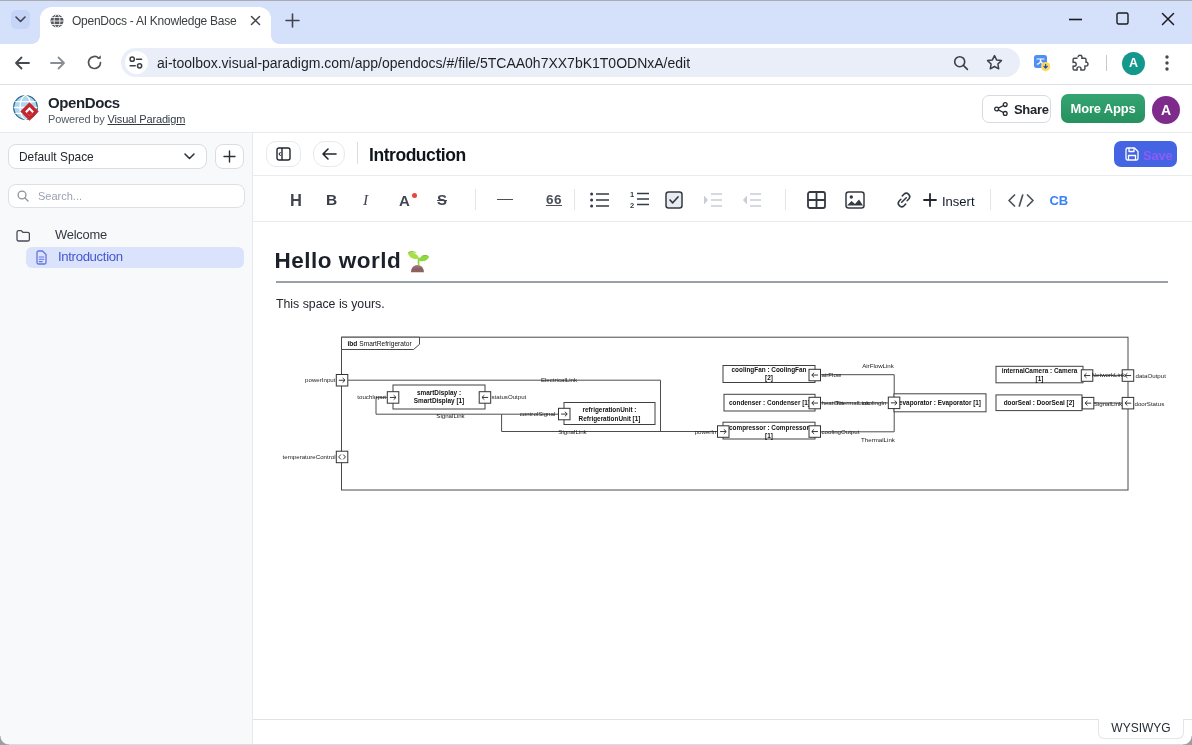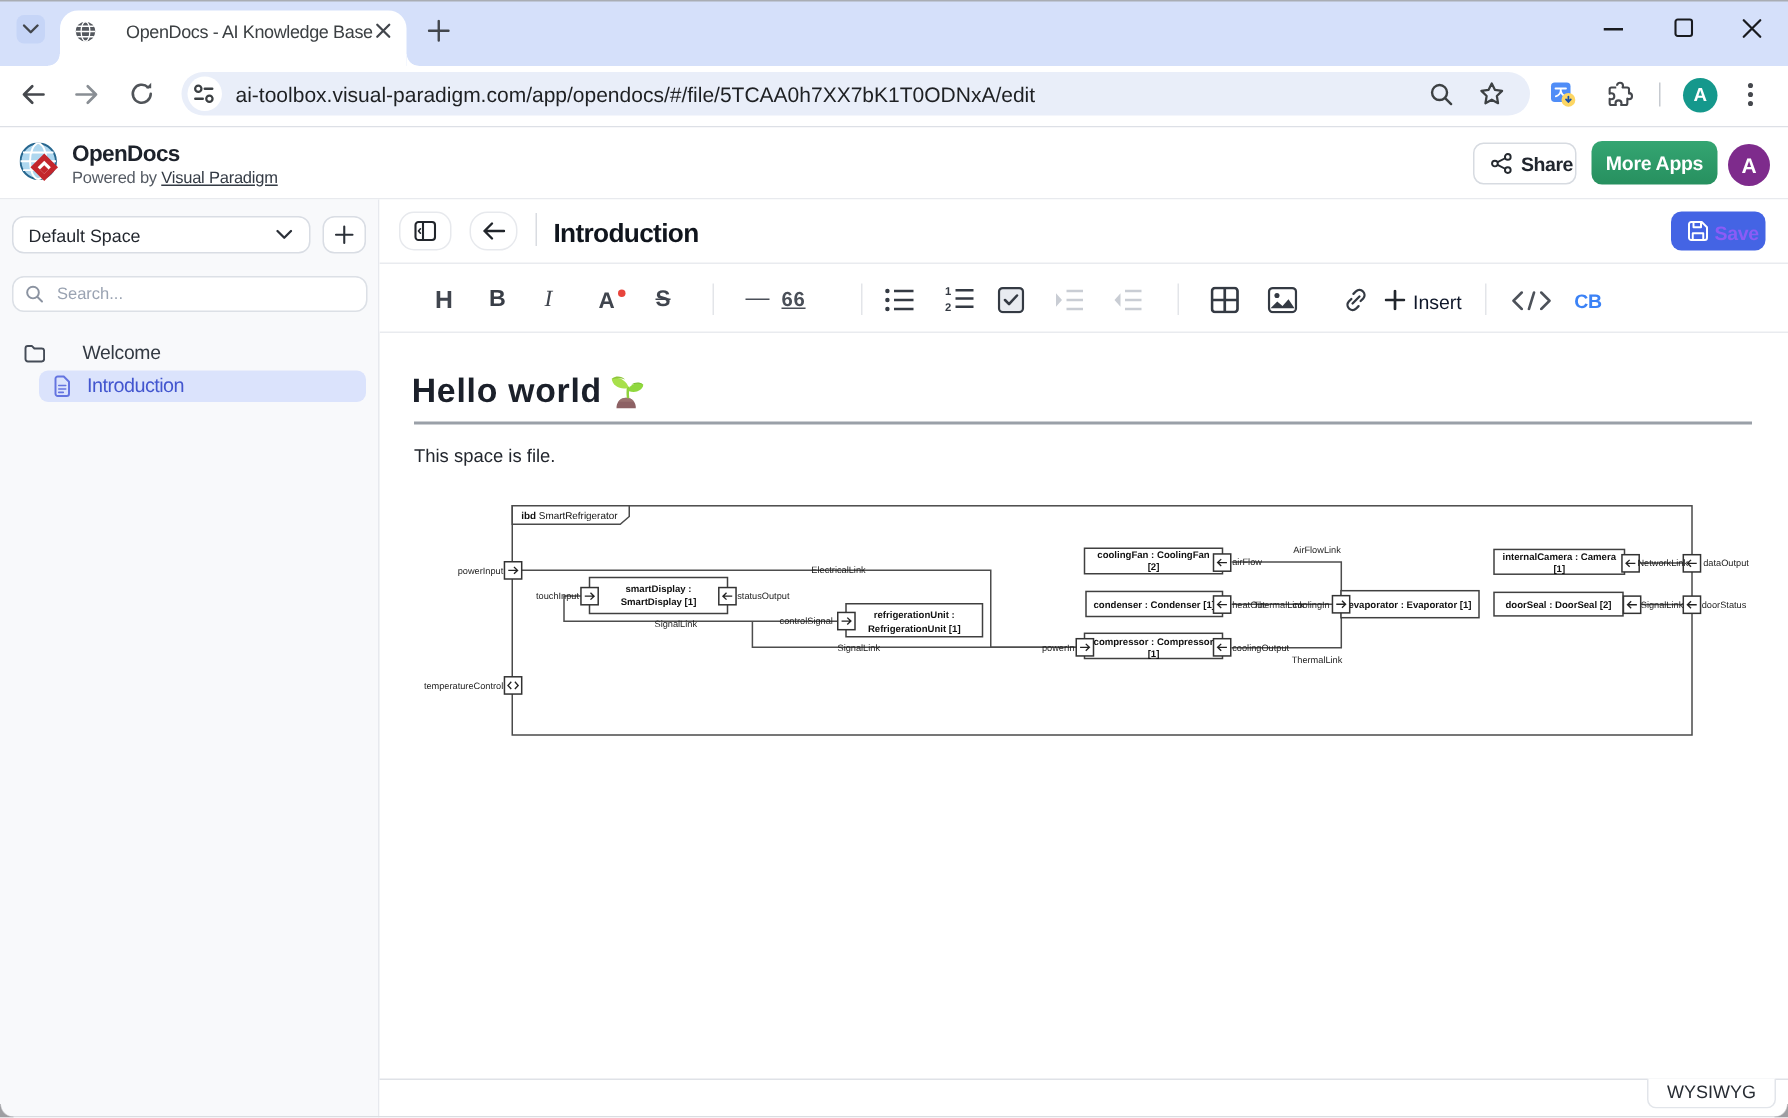--- a/index.html
+++ b/index.html
@@ -18,21 +18,21 @@
     <path d="M1 1l4.5 4.5L10 1" fill="none" stroke="#42464c" stroke-width="1.6" stroke-linecap="round" stroke-linejoin="round"></path>
   </svg>
 <div class="abs" style="left:40px;top:7px;width:231px;height:37px;background:#fff;border-radius:12px 12px 0 0;"></div>
 <div class="abs" style="left:32px;top:36px;width:8px;height:8px;background:radial-gradient(circle 8px at 0 0, #d5e0fa 7.5px, #fff 8px);"></div>
 <div class="abs" style="left:271px;top:36px;width:8px;height:8px;background:radial-gradient(circle 8px at 8px 0, #d5e0fa 7.5px, #fff 8px);"></div>
 <svg class="abs" style="left:50px;top:14px" width="14" height="14" viewBox="0 0 14 14">
     <circle cx="7" cy="7" r="6.5" fill="#54585e"></circle>
     <ellipse cx="7" cy="7" rx="2.9" ry="6.5" fill="none" stroke="#fff" stroke-width="0.85"></ellipse>
     <path d="M.5 7h13M1.5 3.5h11M1.5 10.5h11" stroke="#fff" stroke-width="0.85" fill="none"></path>
   </svg>
-<div class="abs" style="left:72px;top:14px;font-size:12px;color:#3c4043;letter-spacing:-0.25px;margin-left:12px;">OpenDocs - AI Knowledge Base</div>
+<div class="abs" style="left:72px;top:14px;font-size:12px;color:#3c4043;letter-spacing:-0.25px;">OpenDocs - AI Knowledge Base</div>
 <svg class="abs" style="left:250px;top:15px" width="11" height="11" viewBox="0 0 11 11">
     <path d="M1.5 1.5l8 8M9.5 1.5l-8 8" stroke="#42464c" stroke-width="1.5" stroke-linecap="round"></path>
   </svg>
 <svg class="abs" style="left:285px;top:13px" width="15" height="15" viewBox="0 0 15 15">
     <path d="M7.5 1v13M1 7.5h13" stroke="#42464c" stroke-width="1.6" stroke-linecap="round"></path>
   </svg>
 
 <svg class="abs" style="left:1069px;top:18px" width="13" height="3" viewBox="0 0 13 3">
     <path d="M0 1.5h13" stroke="#191b1f" stroke-width="1.6"></path>
   </svg>
@@ -161,21 +161,21 @@
 
 <div class="abs" style="left:253px;top:176px;width:939px;height:46px;background:#fff;border-bottom:1px solid #e9ebef;"></div>
 <div class="abs" style="left:290px;top:191px;font-size:16.5px;color:#40454e;font-weight:600;">H</div>
 <div class="abs" style="left:326px;top:191px;font-size:15.5px;color:#383d46;font-weight:bold;">B</div>
 <div class="abs" style="left:363px;top:191px;font-size:15.5px;color:#40454e;font-style:italic;font-family:'Liberation Serif',serif;">I</div>
 <div class="abs" style="left:399px;top:192px;font-size:15px;color:#40454e;font-weight:600;">A</div>
 <div class="abs" style="left:411.5px;top:192.5px;width:5px;height:5px;border-radius:50%;background:#e8443c;"></div>
 <div class="abs" style="left:437px;top:191px;font-size:15px;color:#40454e;font-weight:600;text-decoration:line-through;">S</div>
 <div class="abs" style="left:475px;top:189px;width:1px;height:21px;background:#e3e5e9;"></div>
 <div class="abs" style="left:497px;top:198.5px;width:16px;height:1.7px;background:#4a4f58;"></div>
-<div class="abs" style="left:521px;top:192px;font-size:13.5px;color:#4a4f58;font-weight:bold;letter-spacing:.5px;text-decoration:underline;">66</div>
+<div class="abs" style="left:546px;top:192px;font-size:13.5px;color:#4a4f58;font-weight:bold;letter-spacing:.5px;text-decoration:underline;">66</div>
 <div class="abs" style="left:574px;top:189px;width:1px;height:21px;background:#e3e5e9;"></div>
 <svg class="abs" style="left:590px;top:192px" width="20" height="16" viewBox="0 0 20 16">
     <circle cx="1.6" cy="2" r="1.5" fill="#343a43"></circle>
     <circle cx="1.6" cy="8" r="1.5" fill="#343a43"></circle>
     <circle cx="1.6" cy="14" r="1.5" fill="#343a43"></circle>
     <path d="M6 2h13M6 8h13M6 14h13" stroke="#343a43" stroke-width="1.6"></path>
   </svg>
 <svg class="abs" style="left:630px;top:190px" width="20" height="19" viewBox="0 0 20 19">
     <text x="0" y="6.5" font-size="7.5" font-weight="bold" fill="#343a43" font-family="Liberation Sans">1</text>
     <text x="0" y="17.5" font-size="7.5" font-weight="bold" fill="#343a43" font-family="Liberation Sans">2</text>
@@ -224,21 +224,21 @@
 <svg class="abs" style="left:405px;top:248px" width="24" height="25" viewBox="0 0 36 37">
   <path d="M9 36c-.3-5.5 3.6-10.5 9.7-10.5S28.6 30.5 28.3 36z" fill="#8d6164"></path>
   <path d="M10.5 29.5c2-2.6 4.9-4 8.2-4 3.3 0 6.2 1.4 8.2 4z" fill="#9d7472" opacity=".8"></path>
   <path d="M21.8 26c-.5-4.5-.3-8 .2-11.5l-2.6-.3c-.5 4-.6 7.8 0 11.8z" fill="#8ed13c"></path>
   <path d="M20.9 14.5C18.6 8.6 11.5 3.7 4.2 6.3c.6 7.3 8.3 11 15.3 9.6z" fill="#a8e04b"></path>
   <path d="M5 6.1c3.5-2.8 9.5-2.2 12.6 1.2-4-1.6-8.8-1.8-12.6-.2z" fill="#8ec63a"></path>
   <path d="M20.7 16.9c2.6-5 9.3-7.7 15.3-4.6-1.3 6.6-8.8 9-14.9 6.4z" fill="#90d83e"></path>
   <path d="M35.5 12.3c-3-2.7-8.5-2.6-11.6.3 3.6-1.2 8-1.3 11.6-.3z" fill="#7cc232"></path>
 </svg>
 <div class="abs" style="left:276px;top:281px;width:892px;height:2px;background:#9aa0a8;"></div>
-<div class="abs" style="left:276px;top:296.8px;font-size:12.3px;color:#23272e;">This space is file.</div>
+<div class="abs" style="left:276px;top:296.8px;font-size:12.3px;color:#23272e;">This space is yours.</div>
 
 <svg class="abs" style="left:270px;top:330px" width="922" height="172" viewBox="270 330 922 172" font-family="Liberation Sans">
 <rect x="341.5" y="337.2" width="786.5" height="152.8" fill="none" stroke="#4a4a4a" stroke-width="1"></rect>
 <path d="M341.5 337.2 H419.5 V344.3 L413.5 349.5 H341.5 Z" fill="#fff" stroke="#4a4a4a" stroke-width="1"></path>
 <text x="347.5" y="346.3" font-size="6.6" font-weight="bold" fill="#111">ibd <tspan font-weight="normal">SmartRefrigerator</tspan></text>
 <path d="M348 380.2 H660.5 V431.5 H717.5" fill="none" stroke="#4d4d4d" stroke-width="1"></path>
 <path d="M387.3 397.3 H376 V414.2 H558.5" fill="none" stroke="#4d4d4d" stroke-width="1"></path>
 <path d="M501.6 414.2 V431.5 H717.5" fill="none" stroke="#4d4d4d" stroke-width="1"></path>
 <path d="M821 374.7 H894.2 V397.1" fill="none" stroke="#4d4d4d" stroke-width="1"></path>
 <path d="M821 431.8 H894.2 V408.7" fill="none" stroke="#4d4d4d" stroke-width="1"></path>

